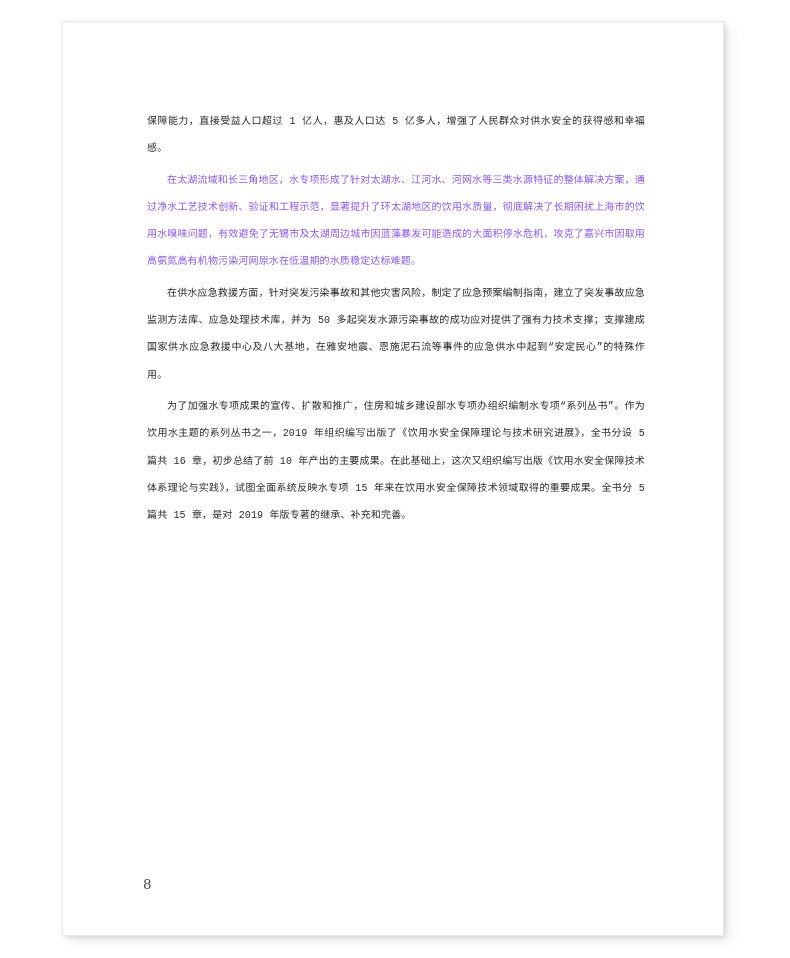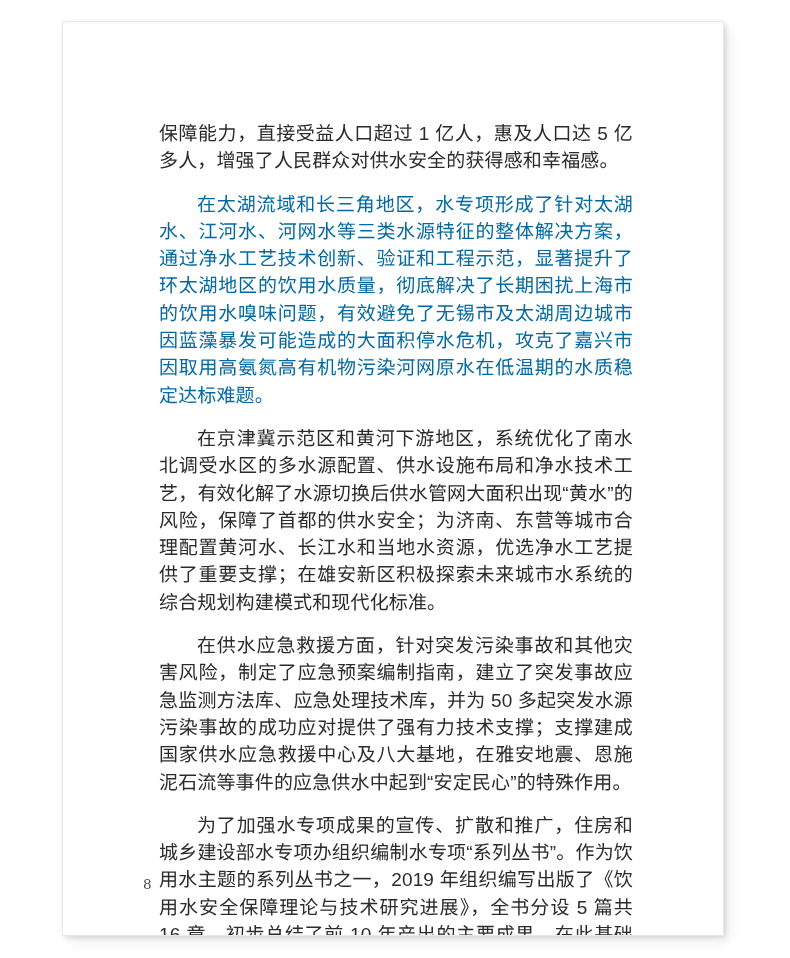--- a/index.html
+++ b/index.html
@@ -48,29 +48,29 @@
   }
 
   .text-block {
     position: absolute;
     left: 80px;   
     top: 82px;    
     width: 506px; 
   }
 
   p.para {
-    margin: 16px;
+    margin: 4px;
     padding: 0;
-    font-size: 19px;
+    font-size: 10px;
     line-height: 27.3px;
     color: #2b2b2d;
     text-align: justify;
     text-justify: inter-ideograph;
     letter-spacing: 0.15px;
-    font-family: Liberation Sans, sans-serif;
+    font-family: Liberation Mono, monospace;
     text-indent: 0;
     -webkit-font-smoothing: antialiased;
   }
   p.para.indent {
     text-indent: 2em;
   }
 
   .folio {
     position: absolute;
     left: 80px;
@@ -97,22 +97,21 @@
 
 <div class="viewer" style="background: rgb(255, 255, 255);">
 
   <div class="page-shadow-layer" style="background: rgb(255, 255, 255);"></div>
 
   <div class="page-surface" style="background: rgb(255, 255, 255);">
     <div class="scan-top-tint"></div>
 
     <div class="text-block">
       <p class="para" style="color: rgb(43, 43, 45);"><span>保障能力，直接受益人口超过 1 亿人，惠及人口达 5 亿多人，增强了人民群众对供水安全的获得感和幸福感。</span></p>
-      <p class="para indent" style="color: #0369a1;"><span>在太湖流域和长三角地区，水专项形成了针对太湖水、江河水、河网水等三类水源特征的整体解决方案，通过净水工艺技术创新、验证和工程示范，显著提升了环太湖地区的饮用水质量，彻底解决了长期困扰上海市的饮用水嗅味问题，有效避免了无锡市及太湖周边城市因蓝藻暴发可能造成的大面积停水危机，攻克了嘉兴市因取用高氨氮高有机物污染河网原水在低温期的水质稳定达标难题。</span></p>
-      <p class="para indent" style="color: rgb(43, 43, 45);"><span>在京津冀示范区和黄河下游地区，系统优化了南水北调受水区的多水源配置、供水设施布局和净水技术工艺，有效化解了水源切换后供水管网大面积出现“黄水”的风险，保障了首都的供水安全；为济南、东营等城市合理配置黄河水、长江水和当地水资源，优选净水工艺提供了重要支撑；在雄安新区积极探索未来城市水系统的综合规划构建模式和现代化标准。</span></p>
+      <p class="para indent" style="color: #8b5cf6;"><span>在太湖流域和长三角地区，水专项形成了针对太湖水、江河水、河网水等三类水源特征的整体解决方案，通过净水工艺技术创新、验证和工程示范，显著提升了环太湖地区的饮用水质量，彻底解决了长期困扰上海市的饮用水嗅味问题，有效避免了无锡市及太湖周边城市因蓝藻暴发可能造成的大面积停水危机，攻克了嘉兴市因取用高氨氮高有机物污染河网原水在低温期的水质稳定达标难题。</span></p>
       <p class="para indent" style="color: rgb(43, 43, 45);"><span>在供水应急救援方面，针对突发污染事故和其他灾害风险，制定了应急预案编制指南，建立了突发事故应急监测方法库、应急处理技术库，并为 50 多起突发水源污染事故的成功应对提供了强有力技术支撑；支撑建成国家供水应急救援中心及八大基地，在雅安地震、恩施泥石流等事件的应急供水中起到“安定民心”的特殊作用。</span></p>
       <p class="para indent" style="color: rgb(43, 43, 45);"><span>为了加强水专项成果的宣传、扩散和推广，住房和城乡建设部水专项办组织编制水专项“系列丛书”。作为饮用水主题的系列丛书之一，2019 年组织编写出版了《饮用水安全保障理论与技术研究进展》，全书分设 5 篇共 16 章，初步总结了前 10 年产出的主要成果。在此基础上，这次又组织编写出版《饮用水安全保障技术体系理论与实践》，试图全面系统反映水专项 15 年来在饮用水安全保障技术领域取得的重要成果。全书分 5 篇共 15 章，是对 2019 年版专著的继承、补充和完善。</span></p>
 
     </div>
 
     <div class="folio">8</div>
   </div>
 
 </div>
 

